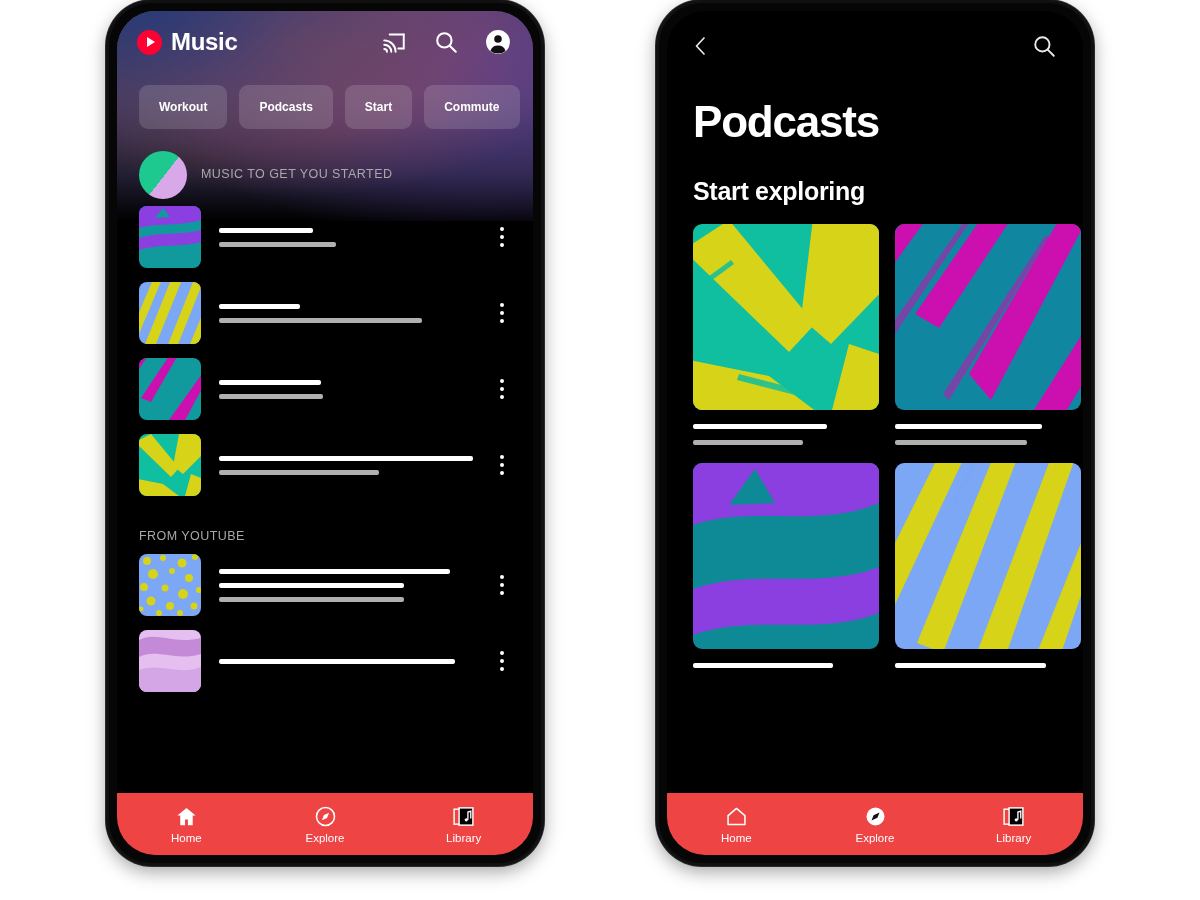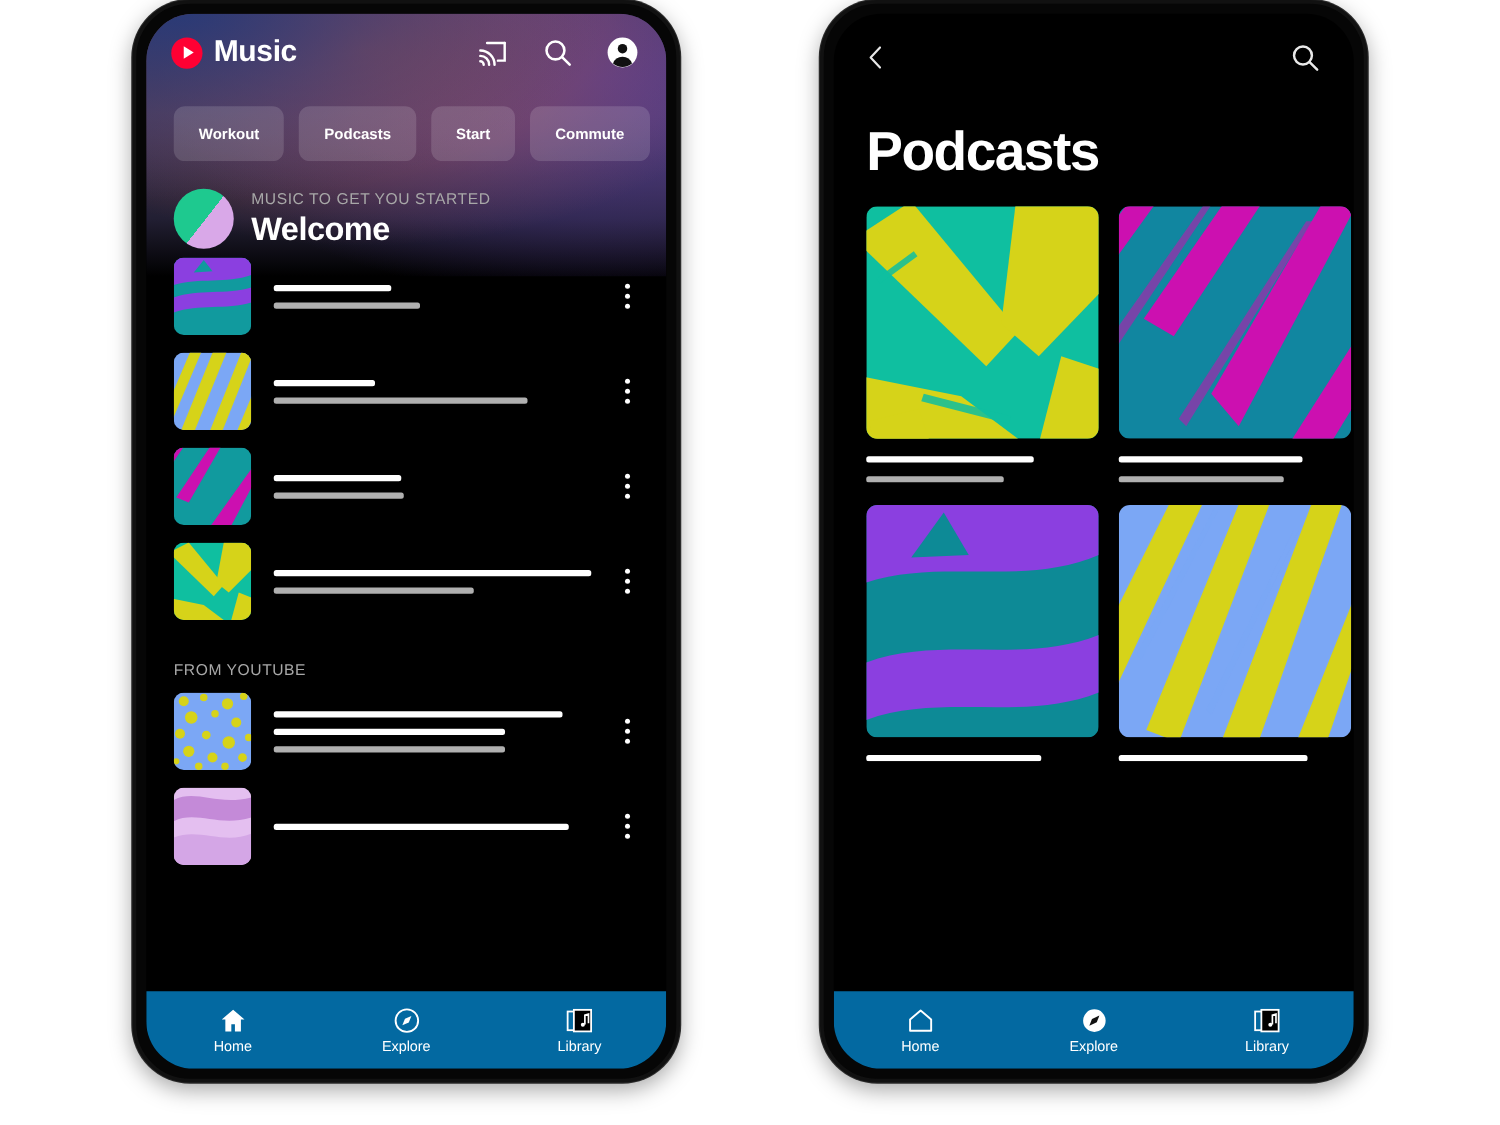--- a/index.html
+++ b/index.html
@@ -176,21 +176,21 @@
   }
   .kebab i { width: 4px; height: 4px; border-radius: 50%; background: #ffffff; display: block; }
 
   .spacer-24 { height: 26px; }
 
   
   .navbar {
     position: absolute;
     left: 0; right: 0; bottom: 0;
     height: 62px;
-    background: #0369a1;
+    background: #ef4444;
     display: flex;
     align-items: center;
     z-index: 6;
   }
   .nav-item {
     flex: 1 1 0;
     display: flex;
     flex-direction: column;
     align-items: center;
     gap: 4px;
@@ -292,21 +292,20 @@
         <div class="chip">Start</div>
         <div class="chip">Commute</div>
       </div>
 
       <div class="body1">
 
         <div class="shelf-head">
           <div class="avatar-circle"></div>
           <div>
             <div class="shelf-eyebrow">MUSIC TO GET YOU STARTED</div>
-            <div class="shelf-title">Welcome</div>
           </div>
         </div>
 
         <div class="row">
           <div class="thumb">
             <svg viewBox="0 0 62 62">
                 <rect width="62" height="62" fill="#119a9e"></rect>
               <path d="M0 0h62v14c-20 7-42 2-62 8z" fill="#8b3fe0"></path>
               <path d="M0 32c20-7 42-2 62-8v12c-20 6-42 1-62 8z" fill="#8b3fe0"></path>
               <path d="M24 2l7 9-15 1z" fill="#119a9e"></path>
@@ -505,20 +504,21 @@
             <circle cx="10.5" cy="10.5" r="6.6"></circle>
               <path d="M15.4 15.4 21 21"></path>
           </svg>
         </span>
       </div>
 
       <div class="body2">
 
         <div class="page-title">Podcasts</div>
 
+        <div class="sec-title">Start exploring</div>
         <div class="carousel">
 
           <div class="card">
             <div class="card-art">
               <svg viewBox="0 0 186 186">
                   <rect width="186" height="186" fill="#0fbfa0"></rect>
                 <g fill="#d6d319">
                   <path d="M-10 26L36-4l86 104-26 28z"></path>
                   <path d="M120 -6h72v70l-54 56-30-26z"></path>
                   <path d="M-14 134l90 18 48 36H-14z"></path>

